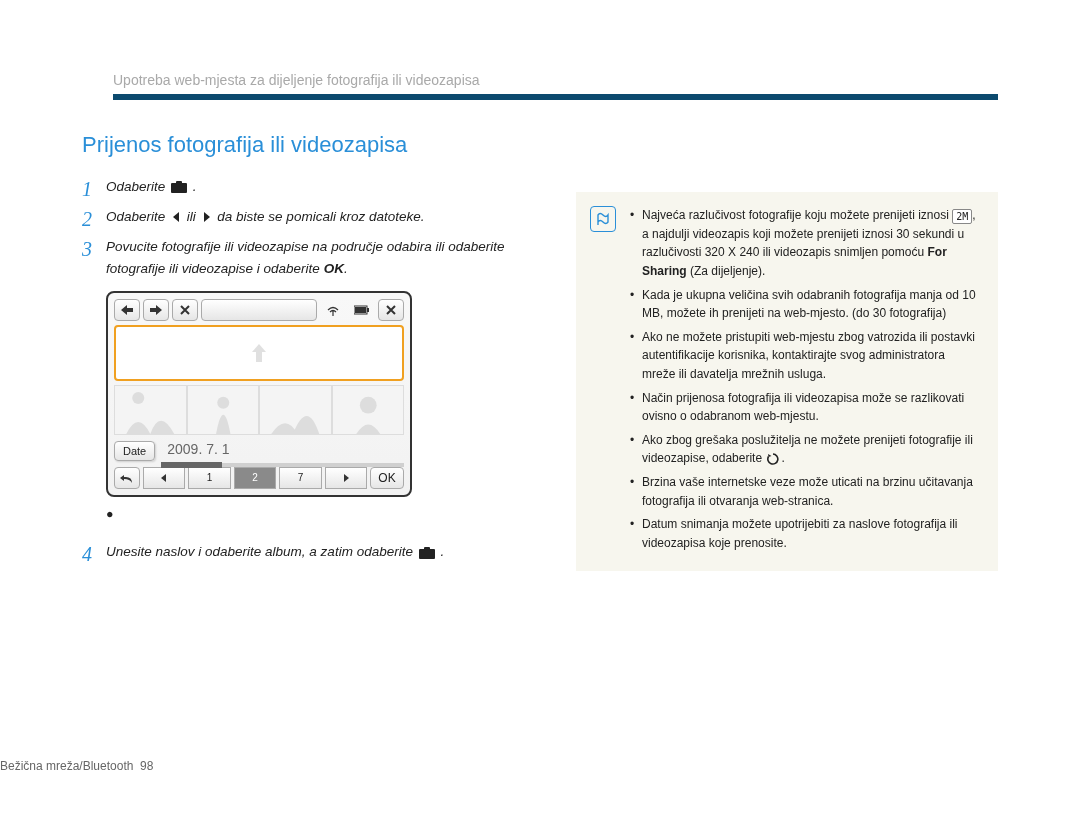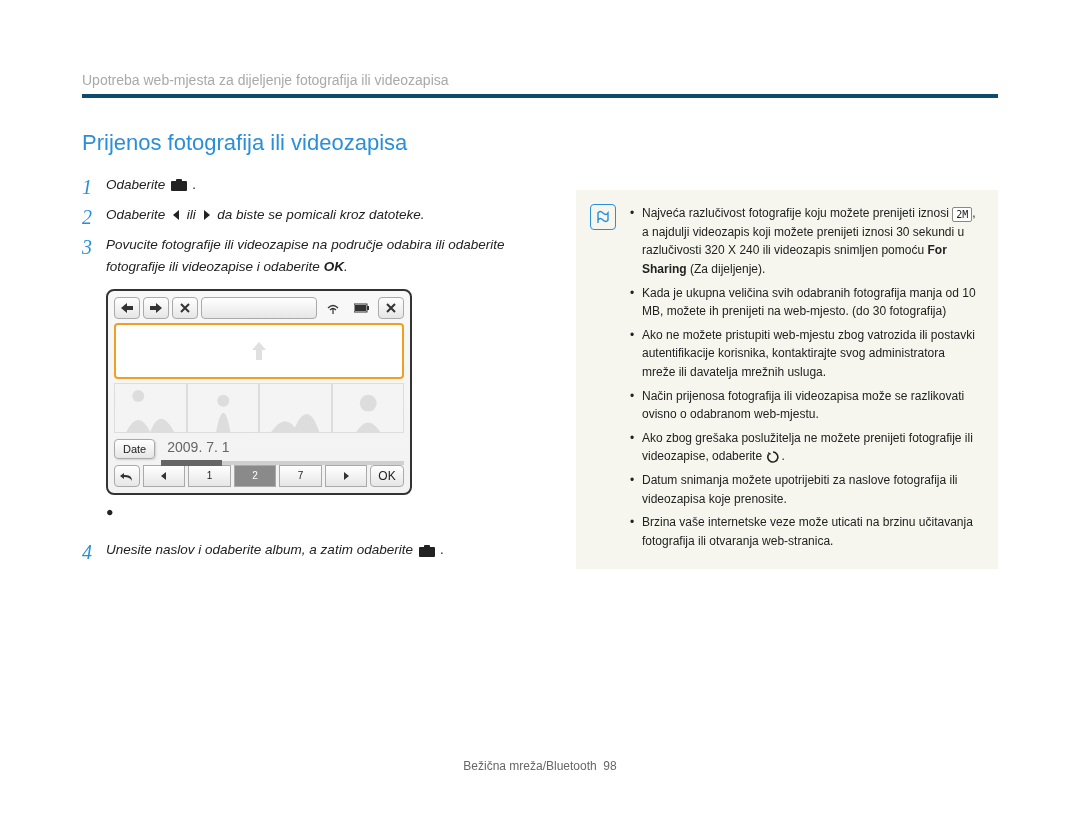--- a/index.html
+++ b/index.html
@@ -12,22 +12,23 @@
     color: #222;
     position: relative;
   }
   .page {
     padding: 72px 82px 0 82px;
   }
   .breadcrumb {
     color: #a9a9a9;
     font-size: 14px;
     padding-bottom: 6px;
-    border-bottom: 4px solid #0c4a6e;
+    border-bottom: 6px solid #0c4a6e;
     margin-bottom: 32px;
+    margin-left: 31px;
   }
   .columns {
     display: flex;
     gap: 34px;
     align-items: flex-end;
   }
   .col-left {
     flex: 0 0 460px;
   }
   .col-right {
@@ -222,21 +223,20 @@
     font-family: monospace;
     line-height:13px;
     vertical-align: middle;
   }
 
   .footer {
     position: absolute;
     bottom: 42px;
     left: 0;
     right: 0;
-    text-align: center;
     font-size: 12px;
     color: #666;
   }
 </style>
 </head>
 <body>
 
 <div class="page">
   <div class="breadcrumb">Upotreba web-mjesta za dijeljenje fotografija ili videozapisa</div>
 
@@ -409,22 +409,22 @@
           <li>Ako ne možete pristupiti web-mjestu zbog vatrozida ili postavki autentifikacije korisnika, kontaktirajte svog administratora mreže ili davatelja mrežnih usluga.</li>
           <li>Način prijenosa fotografija ili videozapisa može se razlikovati ovisno o odabranom web-mjestu.</li>
           <li>
             <span>Ako zbog grešaka poslužitelja ne možete prenijeti fotografije ili videozapise, odaberite </span><span class="inline-icon">
                 <svg width="12" height="12" viewBox="0 0 12 12">
                   <path d="M6 1 A5 5 0 1 1 1.5 3.5" fill="none" stroke="#222" stroke-width="1.6"></path>
                   <path d="M1 1 L1.5 4 L4.5 3" fill="#222"></path>
                 </svg>
               </span><span>.</span>
           </li>
+          <li>Brzina vaše internetske veze može uticati na brzinu učitavanja fotografija ili otvaranja web-stranica.</li>
           <li>Datum snimanja možete upotrijebiti za naslove fotografija ili videozapisa koje prenosite.</li>
-          <li>Brzina vaše internetske veze može uticati na brzinu učitavanja fotografija ili otvaranja web-stranica.</li>
         </ul>
       </div>
     </div>
   </div>
 </div>
 
 <div class="footer">
   <span>Bežična mreža/Bluetooth</span>&nbsp;&nbsp;<span>98</span>
 </div>
 

